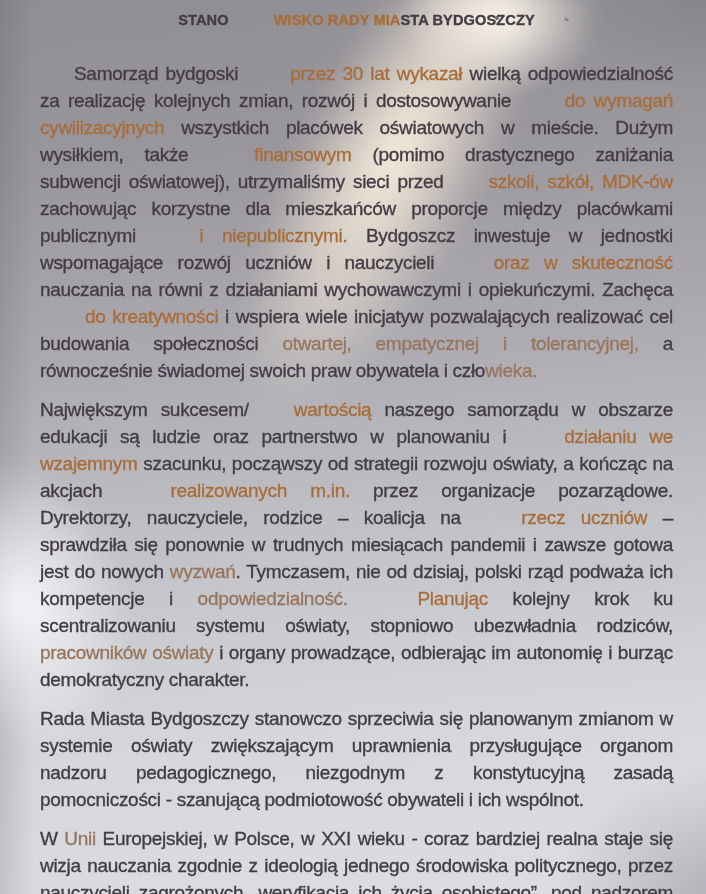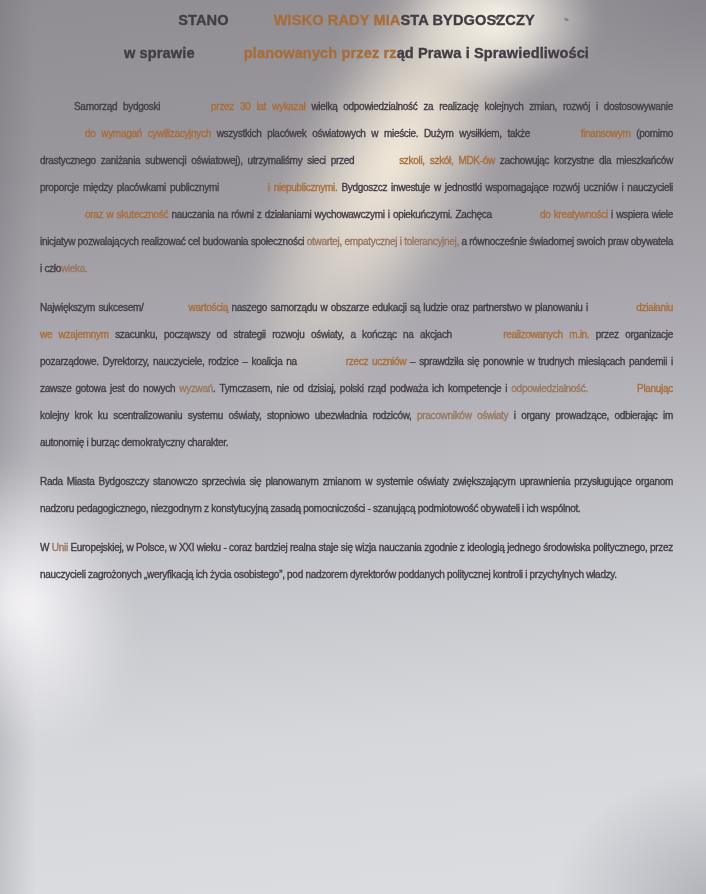--- a/index.html
+++ b/index.html
@@ -58,21 +58,21 @@
   }
   .title-line {
     font-size: 14.6px; font-weight: bold; line-height: 20px;
     text-align: center; letter-spacing: 0.1px;
   }
   .tl1 { margin-bottom: 13px; }
   .tl2 { margin-bottom: 12px; }
   .tl3 { margin-bottom: 3px; }
 
   .para {
-    font-size: 10px; line-height: 27px; letter-spacing: -0.3px;
+    font-size: 19px; line-height: 27px; letter-spacing: -0.3px;
     text-align: justify; margin: 12px 0 0 0;
   }
   .para-1 { margin-top: 30px; text-indent: 34px; }
   .para-5 { margin-top: 30px; }
 
   .c-d { color: var(--c-d); text-align: right; }
   .c-a { color: var(--c-a); padding-left: 45px; }
   .c-s { color: var(--c-s); }
 </style>
 </head>
@@ -81,21 +81,20 @@
 <div class="photo">
   <div class="streak-main"></div>
   <div class="streak-top"></div>
   <div class="light-left"></div>
   <div class="speck speck-1"></div>
   <div class="speck speck-2"></div>
 
   <div class="doc">
     <div class="title-block">
       <div class="title-line tl1"><span class="c-d">STANO</span><span class="c-a">WISKO RADY MIA</span><span class="c-d">STA BYDGOSZCZY</span></div>
-      <div class="title-line tl3"><span class="c-d">w sprawie </span><span class="c-a">planowanych przez rz</span><span class="c-d">ąd Prawa i Sprawiedliwości</span></div>
     </div>
 
     <p class="para para-1"><span class="c-d">Samorząd bydgoski </span><span class="c-a">przez 30 lat wykazał </span><span class="c-d">wielką odpowiedzialność za realizację kolejnych zmian, rozwój i dostosowywanie </span><span class="c-a">do wymagań cywilizacyjnych </span><span class="c-d">wszystkich placówek oświatowych w mieście. Dużym wysiłkiem, także </span><span class="c-a">finansowym </span><span class="c-d">(pomimo drastycznego zaniżania subwencji oświatowej), utrzymaliśmy sieci przed</span><span class="c-a">szkoli, szkół, MDK-ów </span><span class="c-d">zachowując korzystne dla mieszkańców proporcje między placówkami publicznymi </span><span class="c-a">i niepublicznymi. </span><span class="c-d">Bydgoszcz inwestuje w jednostki wspomagające rozwój uczniów i nauczycieli </span><span class="c-a">oraz w skuteczność </span><span class="c-d">nauczania na równi z działaniami wychowawczymi i opiekuńczymi. Zachęca </span><span class="c-a">do kreatywności </span><span class="c-d">i wspiera wiele inicjatyw pozwalających realizować cel budowania społeczności </span><span class="c-s">otwartej, empatycznej i tolerancyjnej, </span><span class="c-d">a równocześnie świadomej swoich praw obywatela i czło</span><span class="c-s">wieka.</span></p>
     <p class="para para-2"><span class="c-d">Największym sukcesem/</span><span class="c-a">wartością </span><span class="c-d">naszego samorządu w obszarze edukacji są ludzie oraz partnerstwo w planowaniu i </span><span class="c-a">działaniu we wzajemnym </span><span class="c-d">szacunku, począwszy od strategii rozwoju oświaty, a kończąc na akcjach </span><span class="c-a">realizowanych m.in. </span><span class="c-d">przez organizacje pozarządowe. Dyrektorzy, nauczyciele, rodzice – koalicja na </span><span class="c-a">rzecz uczniów </span><span class="c-d">– sprawdziła się ponownie w trudnych miesiącach pandemii i zawsze gotowa jest do nowych </span><span class="c-s">wyzwań</span><span class="c-d">. Tymczasem, nie od dzisiaj, polski rząd podważa ich kompetencje i </span><span class="c-s">odpowiedzialność. </span><span class="c-a">Planując </span><span class="c-d">kolejny krok ku scentralizowaniu systemu oświaty, stopniowo ubezwładnia rodziców, </span><span class="c-s">pracowników oświaty </span><span class="c-d">i organy prowadzące, odbierając im autonomię i burząc demokratyczny charakter.</span></p>
     <p class="para para-4"><span class="c-d">Rada Miasta Bydgoszczy stanowczo sprzeciwia się planowanym zmianom w systemie oświaty zwiększającym uprawnienia przysługujące organom nadzoru pedagogicznego, niezgodnym z konstytucyjną zasadą pomocniczości - szanującą podmiotowość obywateli i ich wspólnot.</span></p>
     <p class="para para-3"><span class="c-d">W </span><span class="c-s">Unii </span><span class="c-d">Europejskiej, w Polsce, w XXI wieku - coraz bardziej realna staje się wizja nauczania zgodnie z ideologią jednego środowiska politycznego, przez nauczycieli zagrożonych „weryfikacją ich życia osobistego”, pod nadzorem dyrektorów poddanych politycznej kontroli i przychylnych władzy.</span></p>
   </div>
 </div>
 
 </body></html>

